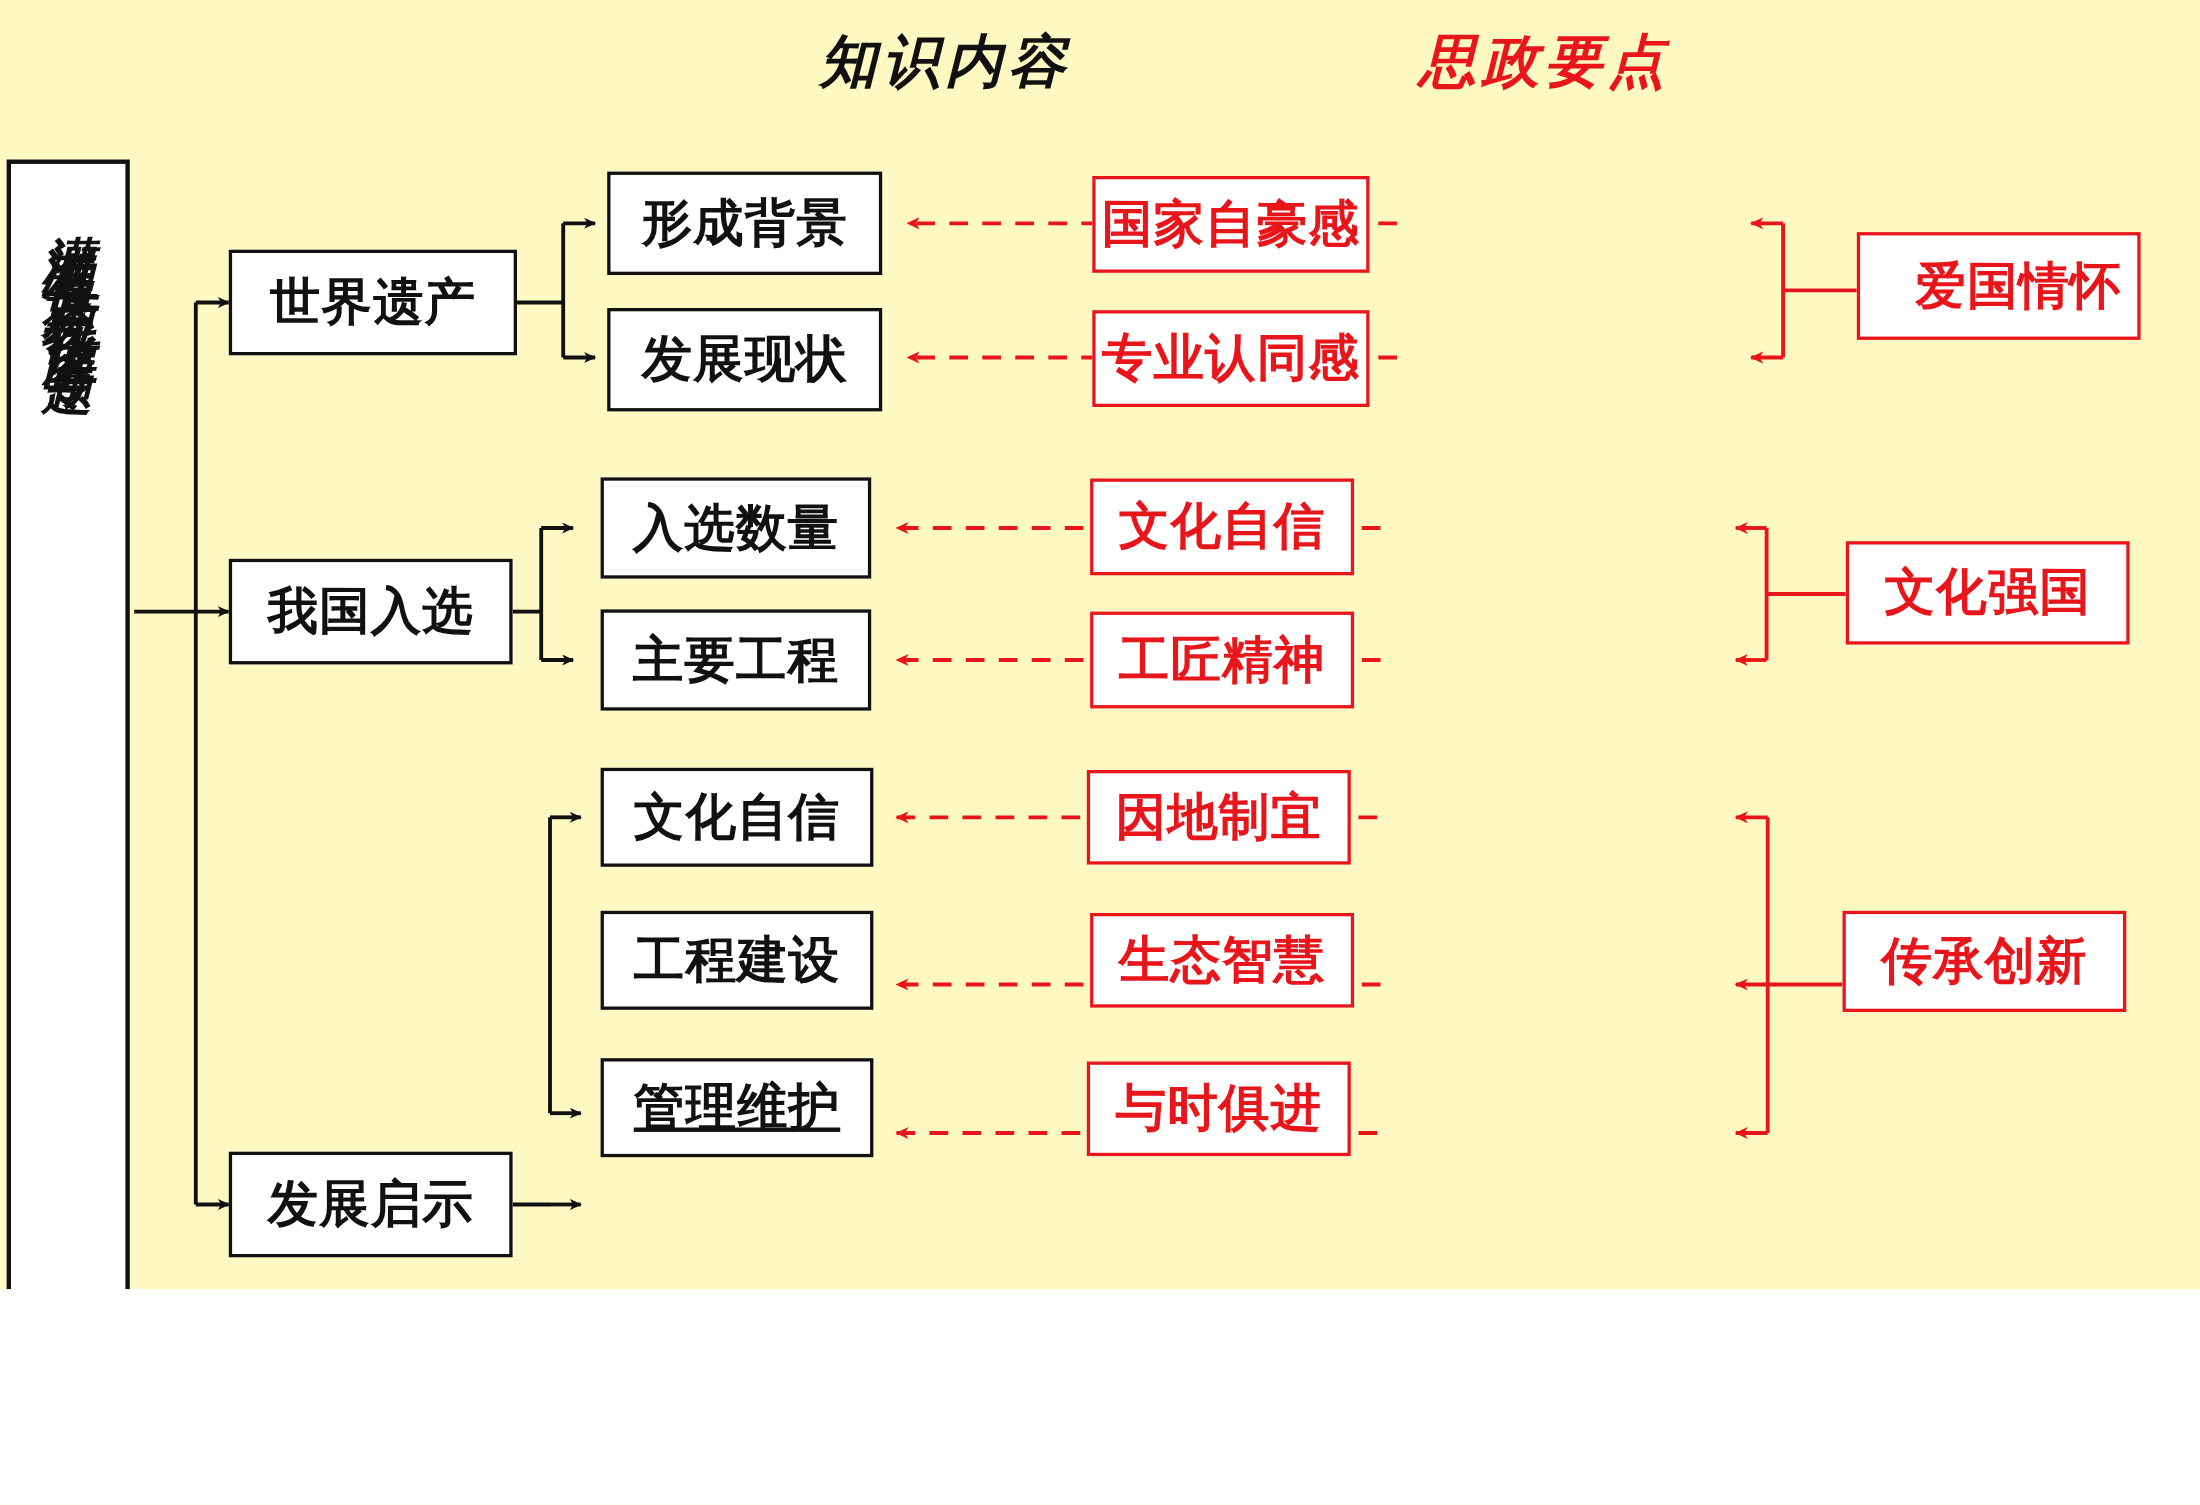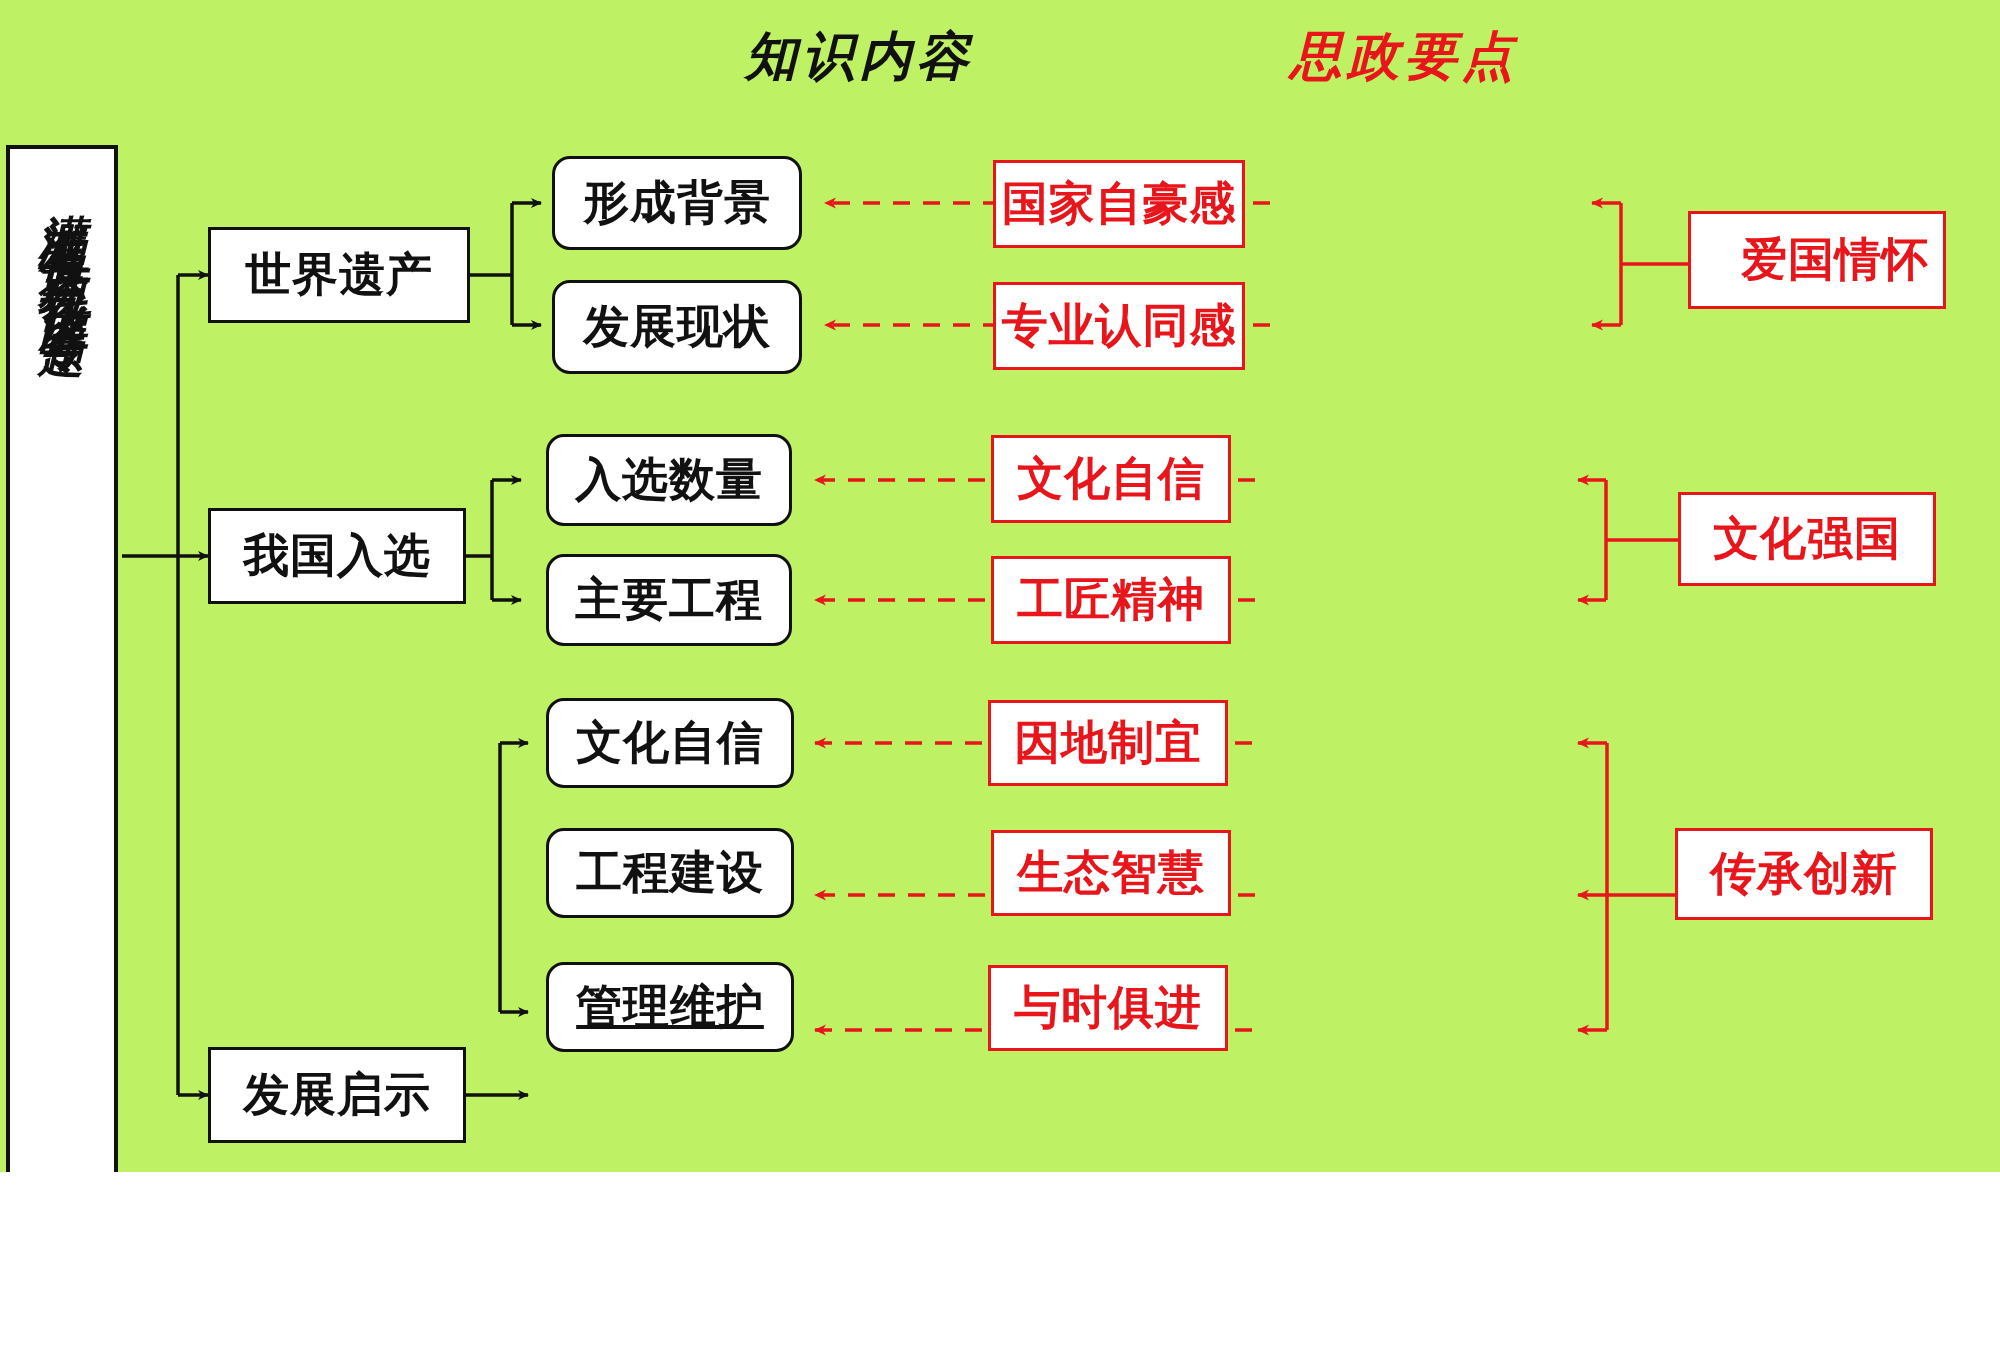--- a/index.html
+++ b/index.html
@@ -1,38 +1,38 @@
 <!DOCTYPE html>
 <html><head>
 <meta charset="utf-8">
 <style>
   html,body{margin:0;padding:0;background:#ffffff;}
   body{font-family:"DejaVu Sans","Liberation Sans",sans-serif;}
-  #stage{position:relative;width:2000px;height:1172px;background:#bef264;overflow:hidden;}
+  #stage{position:relative;width:2000px;height:1172px;background:#fef9c3;overflow:hidden;}
   #wires{position:absolute;left:0;top:0;width:2000px;height:1368px;pointer-events:none;}
 
   .hdr{position:absolute;white-space:nowrap;font-family:"DejaVu Serif","Liberation Serif",serif;
        font-weight:700;font-style:italic;letter-spacing:.10em;}
   #hdr-knowledge{left:745px;top:22px;font-size:52px;color:#111;}
   #hdr-ideo{left:1290px;top:22px;font-size:52px;color:#e8151b;}
 
   
   #root-box{position:absolute;left:6px;top:145px;width:112px;height:1215px;
             border:4px solid #111;background:#fff;box-sizing:border-box;
             display:flex;align-items:flex-start;justify-content:center;padding-top:28px;}
   #root-title{writing-mode:vertical-rl;text-orientation:upright;
               font-family:"DejaVu Serif","Liberation Serif",serif;font-weight:700;font-style:italic;
               font-size:46px;line-height:1.22;letter-spacing:.20em;color:#111;}
 
   
   .kbox{position:absolute;box-sizing:border-box;border:3px solid #111;background:#fff;
         display:flex;align-items:center;justify-content:center;
         font-size:46px;font-weight:700;color:#111;letter-spacing:.02em;white-space:nowrap;}
   .kbox.l1{font-size:46px;}
-  .kbox.l2{font-size:46px;border-radius:18px;}
+  .kbox.l2{font-size:46px;}
 
   
   .rbox{position:absolute;box-sizing:border-box;border:3px solid #e8151b;background:#fff;
         display:flex;align-items:center;justify-content:center;
         font-size:46px;font-weight:700;color:#e8151b;letter-spacing:.02em;white-space:nowrap;}
 </style>
 </head>
 <body>
 
 <div id="stage">

